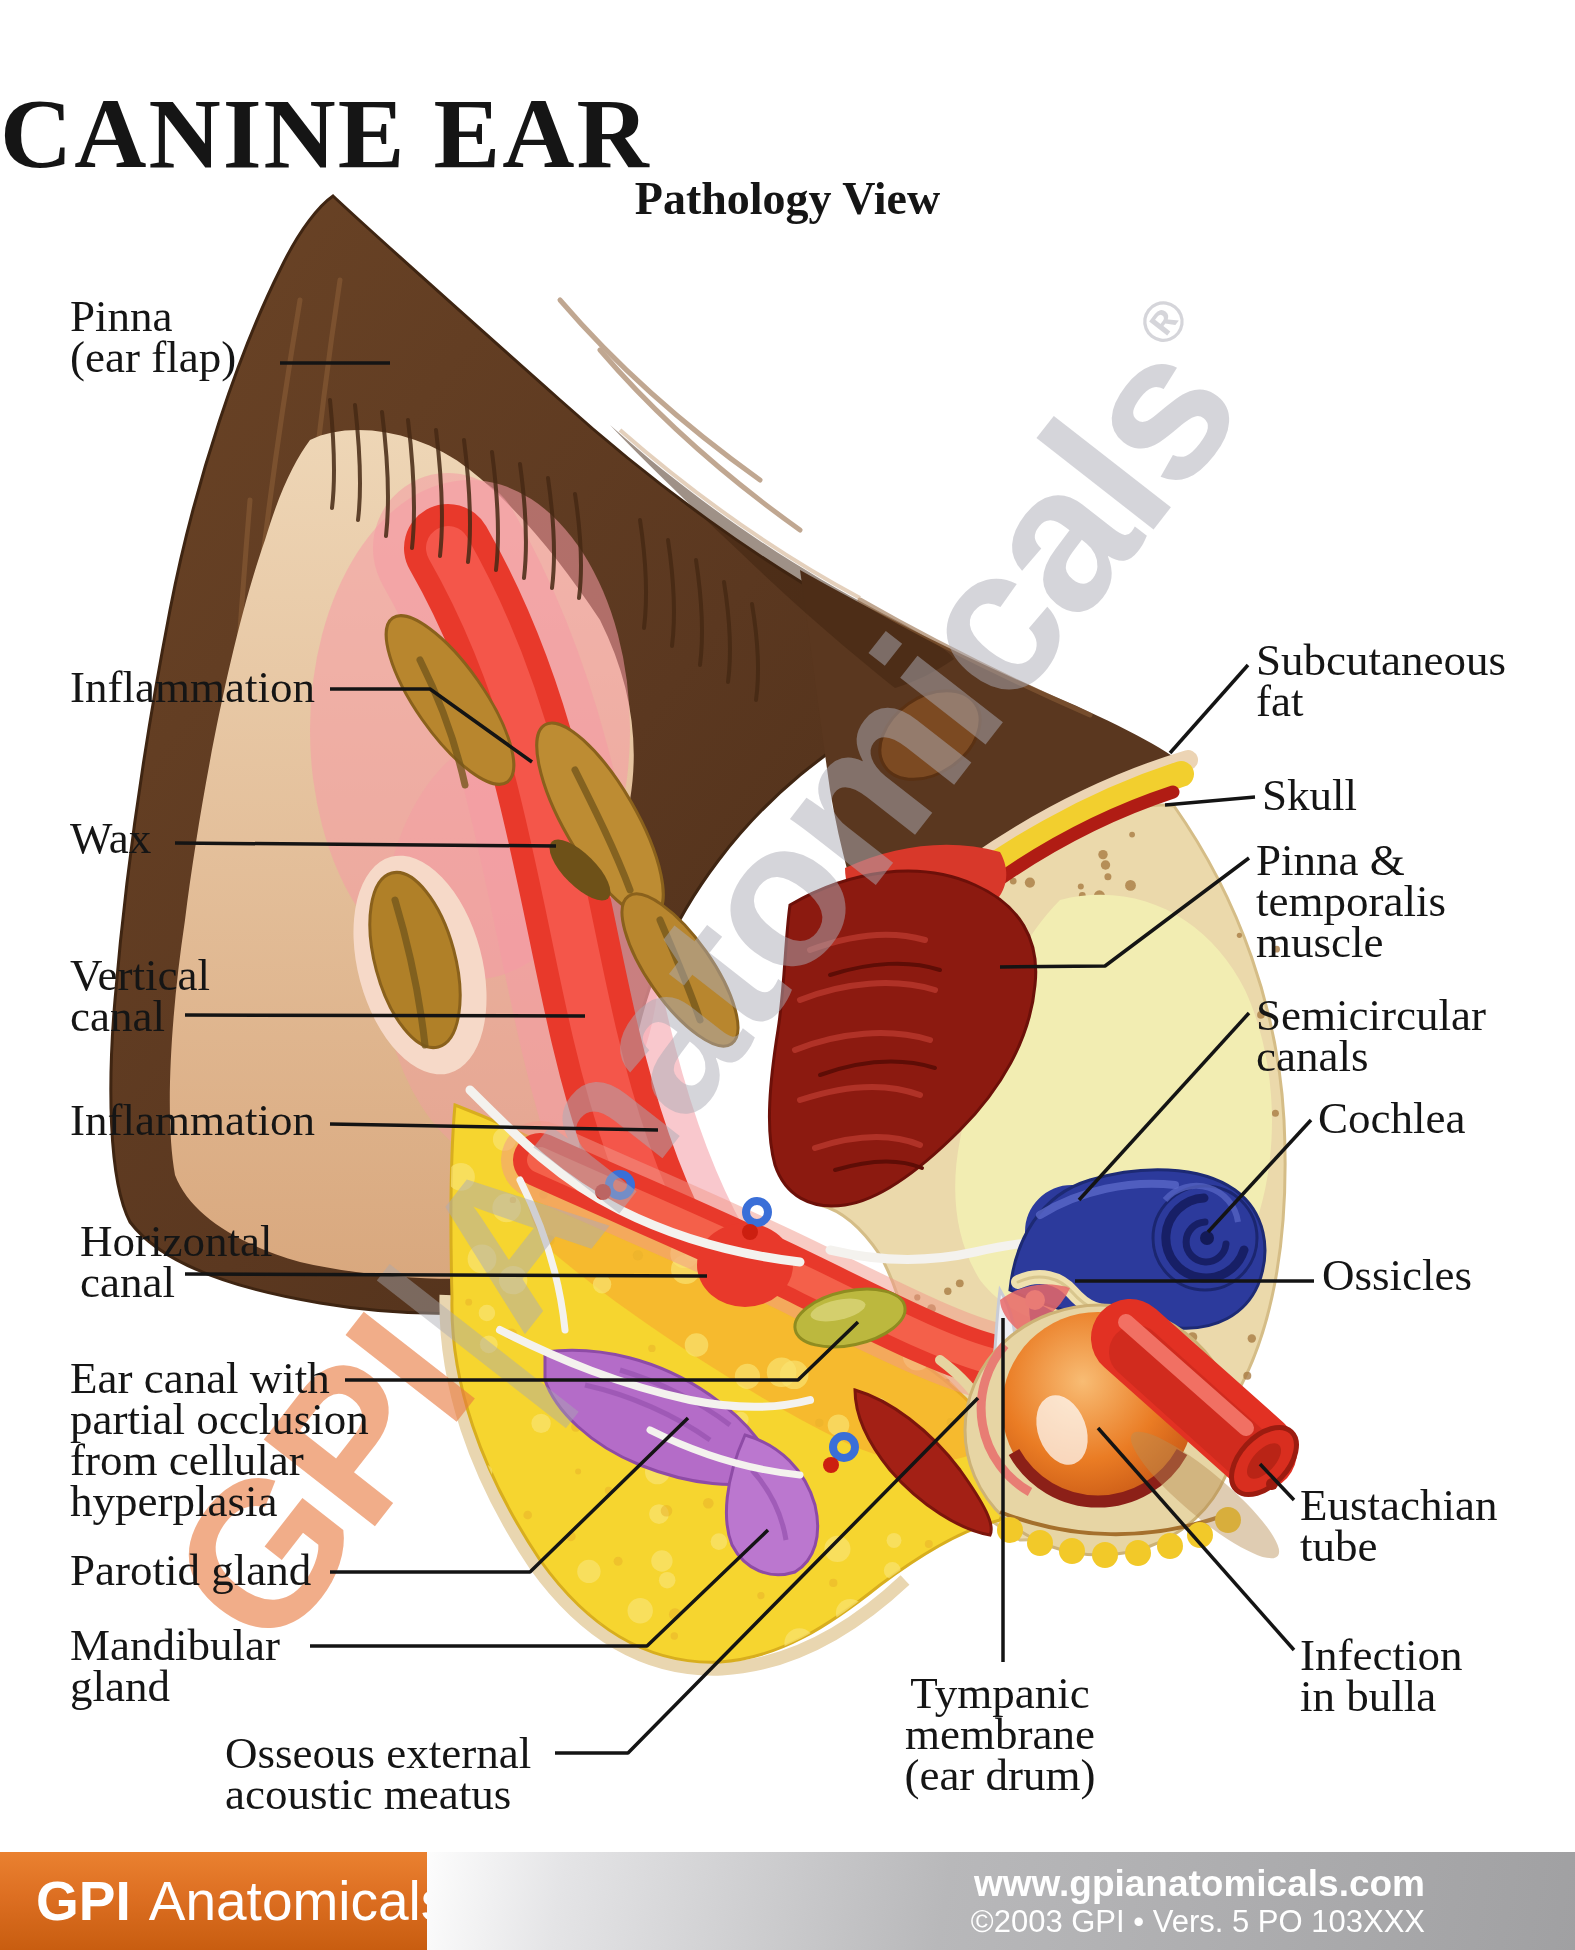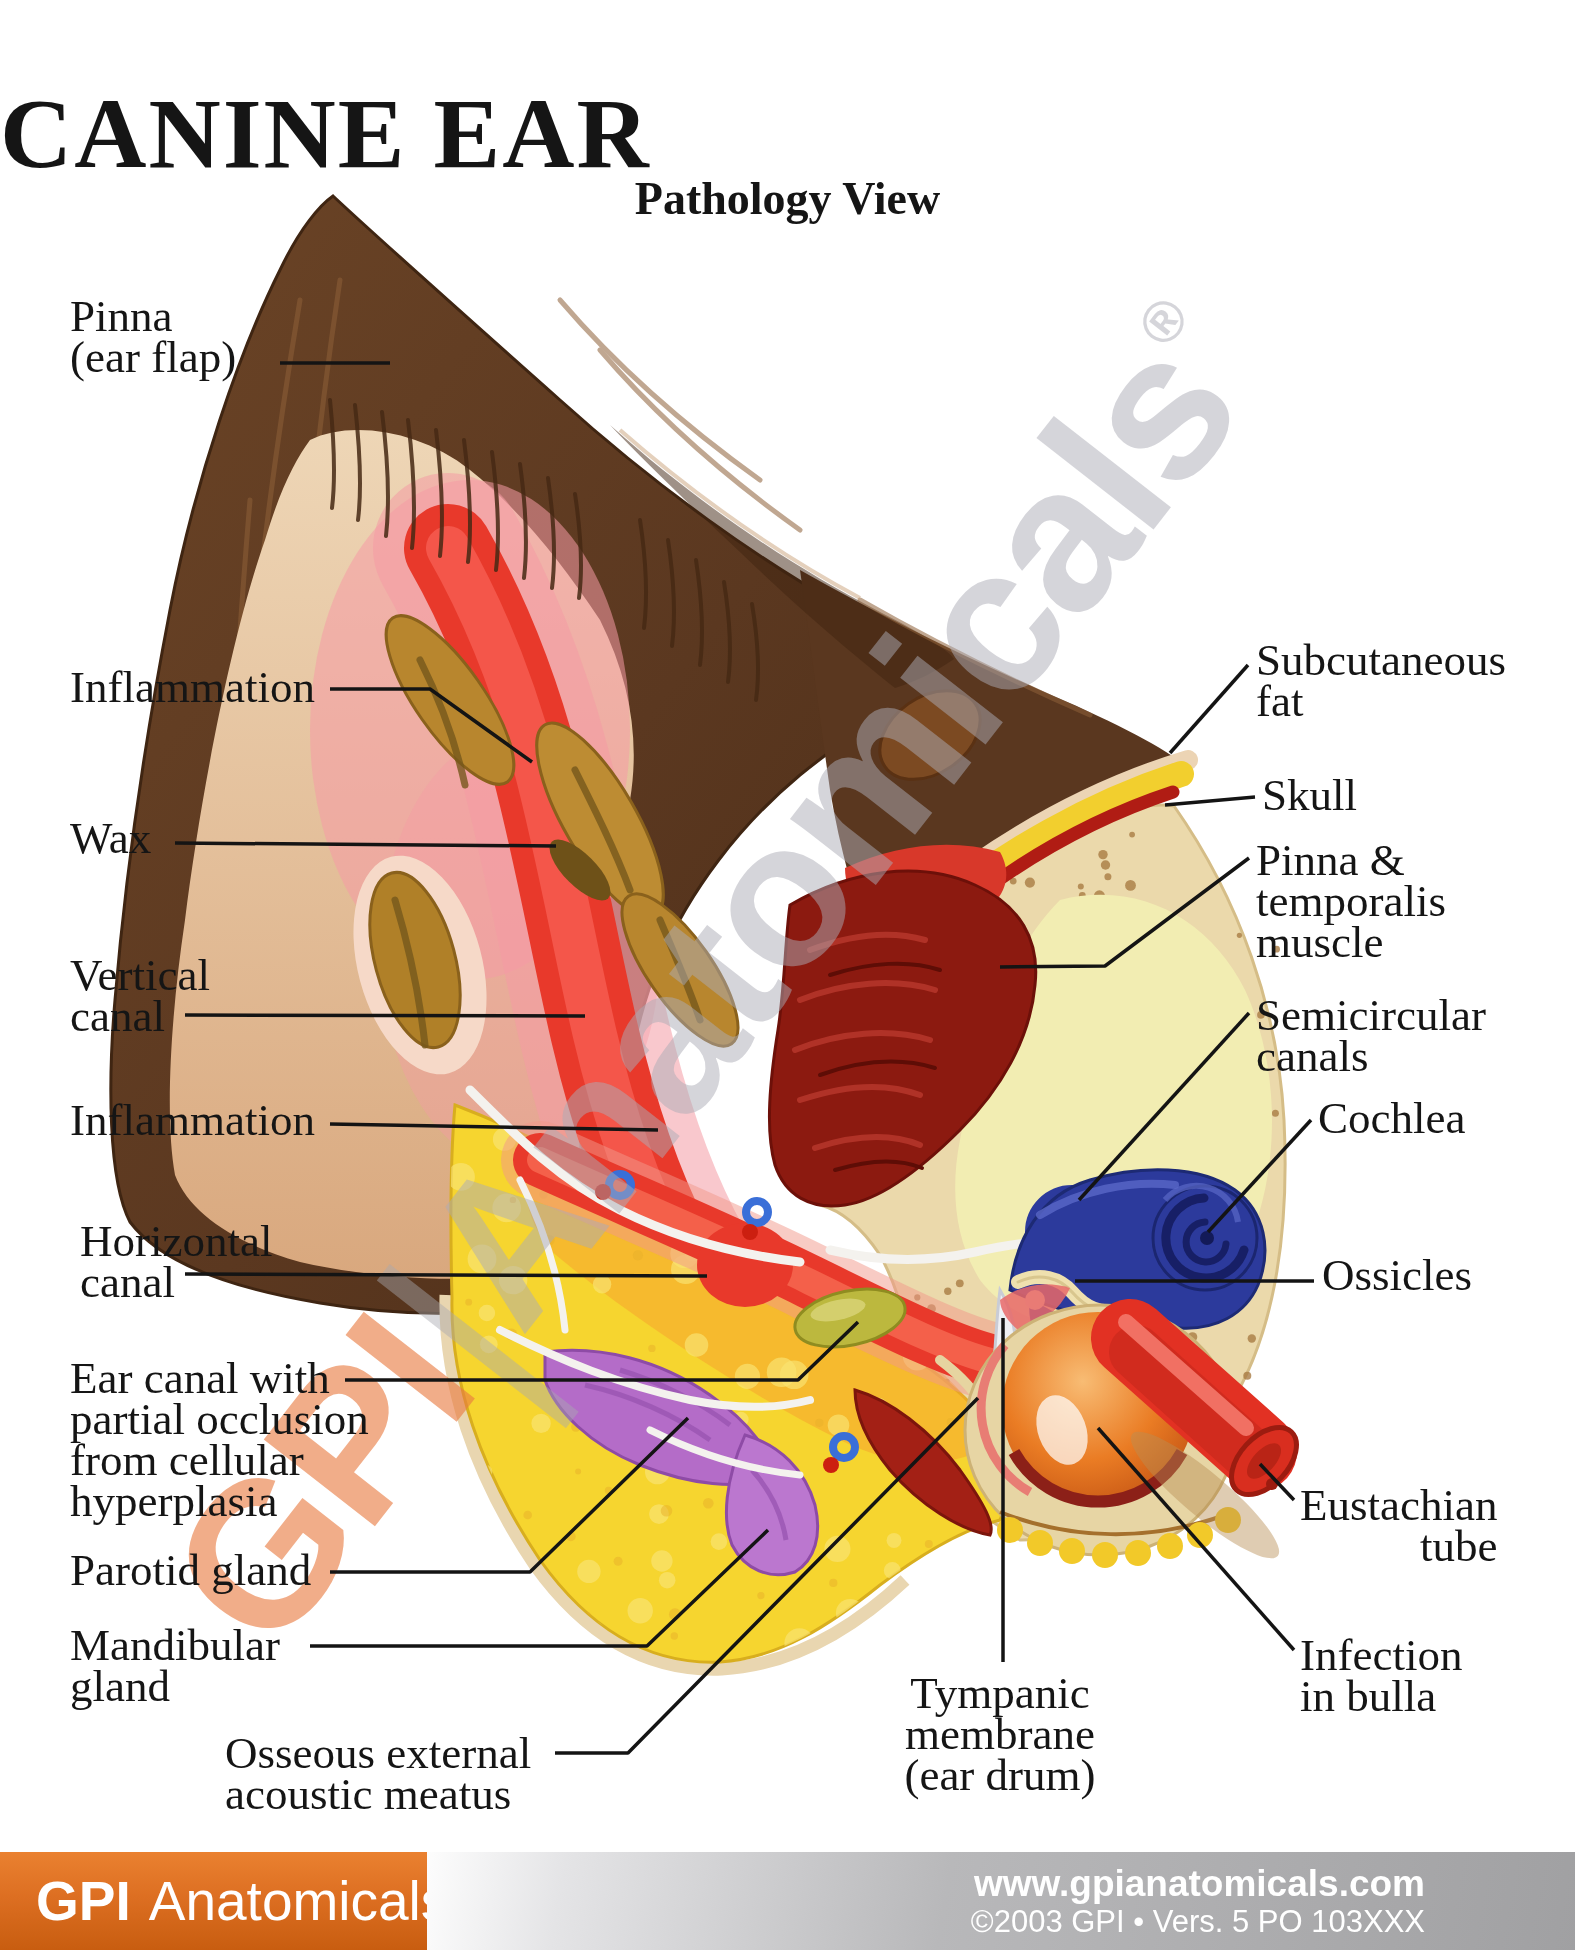--- a/index.html
+++ b/index.html
@@ -477,21 +477,21 @@
   <div class="lbl" style="left:1256px;top:640px;">Subcutaneous
 fat</div>
   <div class="lbl" style="left:1262px;top:775px;">Skull</div>
   <div class="lbl" style="left:1256px;top:840px;">Pinna &amp;
 temporalis
 muscle</div>
   <div class="lbl" style="left:1256px;top:995px;">Semicircular
 canals</div>
   <div class="lbl" style="left:1318px;top:1098px;">Cochlea</div>
   <div class="lbl" style="left:1322px;top:1255px;">Ossicles</div>
-  <div class="lbl" style="left:1300px;top:1485px;text-align:right;">Eustachian
+  <div class="lbl" style="left:1300px;top:1485px;">Eustachian
 tube</div>
   <div class="lbl" style="left:1300px;top:1635px;">Infection
 in bulla</div>
 
   <div class="footer">
     <div class="footer-logo">
       <span class="fl-gpi">GPI</span>
       <span class="fl-bar"></span>
       <span class="fl-rest">Anatomicals</span>
       <span class="fl-reg">®</span>

